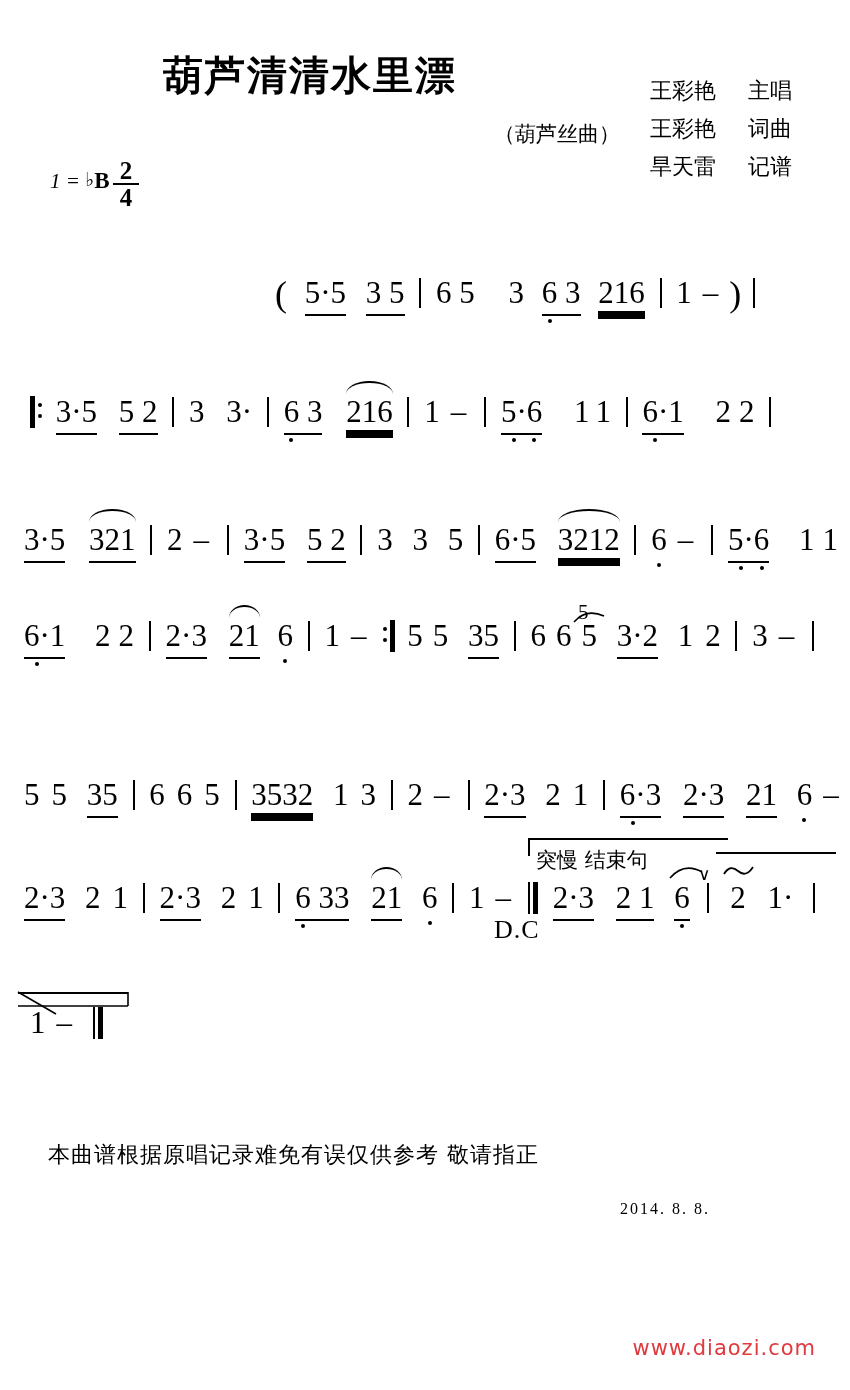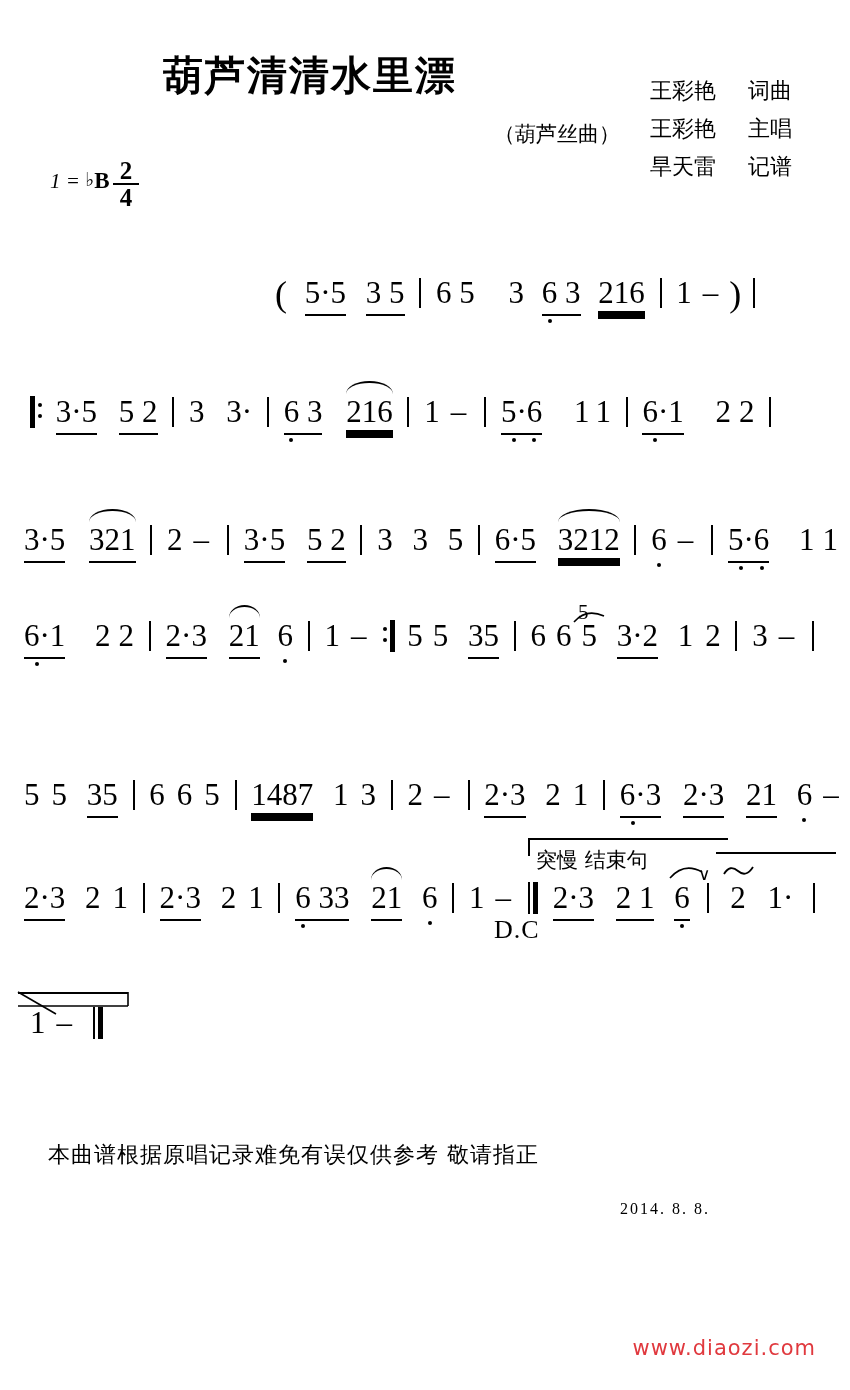--- a/index.html
+++ b/index.html
@@ -211,24 +211,24 @@
   .watermark .wm-url { font-size: 21px; margin-top: 4px; letter-spacing: 1px;}
 </style>
 </head>
 <body>
 
 <div class="title">葫芦清清水里漂</div>
 <div class="subtitle">（葫芦丝曲）</div>
 
 <div class="credits">
   <div class="row">
-    <span class="nm">王彩艳</span><span class="rl">词曲</span>
+    <span class="nm">王彩艳</span><span class="rl">主唱</span>
   </div>
   <div class="row">
-    <span class="nm">王彩艳</span><span class="rl">主唱</span>
+    <span class="nm">王彩艳</span><span class="rl">词曲</span>
   </div>
   <div class="row">
     <span class="nm">旱天雷</span><span class="rl">记谱</span>
   </div>
 </div>
 
 <div class="keysig">
   <span class="eq">1 =</span>
   <span class="flat">♭</span><span class="bnote">B</span>
 </div>
@@ -325,21 +325,21 @@
 <svg style="position:absolute; left:572px; top:606px;" width="40" height="22">
   <path d="M2 16 Q 14 2 32 10" stroke="#000" stroke-width="1.6" fill="none"></path>
 </svg>
 
 <div class="line" style="left:24px; top:745px;">
   <span class="n">5</span><span class="n" style="margin-left:12px;">5</span>
   <span class="n u1" style="margin-left:12px;">35</span>
   <span class="barline"></span>
   <span class="n">6</span><span class="n" style="margin-left:12px;">6</span><span class="n" style="margin-left:12px;">5</span>
   <span class="barline"></span>
-  <span class="n u2" style="margin-left:0px;">1487</span>
+  <span class="n u2" style="margin-left:0px;">3532</span>
   <span class="n" style="margin-left:12px;">1</span><span class="n" style="margin-left:12px;">3</span>
   <span class="barline"></span>
   <span class="n">2</span>
   <span class="dash">–</span>
   <span class="barline"></span>
   <span class="n u1">2·3</span>
   <span class="n" style="margin-left:12px;">2</span><span class="n" style="margin-left:12px;">1</span>
   <span class="barline"></span>
   <span class="n u1 dotd">6·</span><span class="n u1">3</span>
   <span class="n u1" style="margin-left:14px;">2·3</span>

